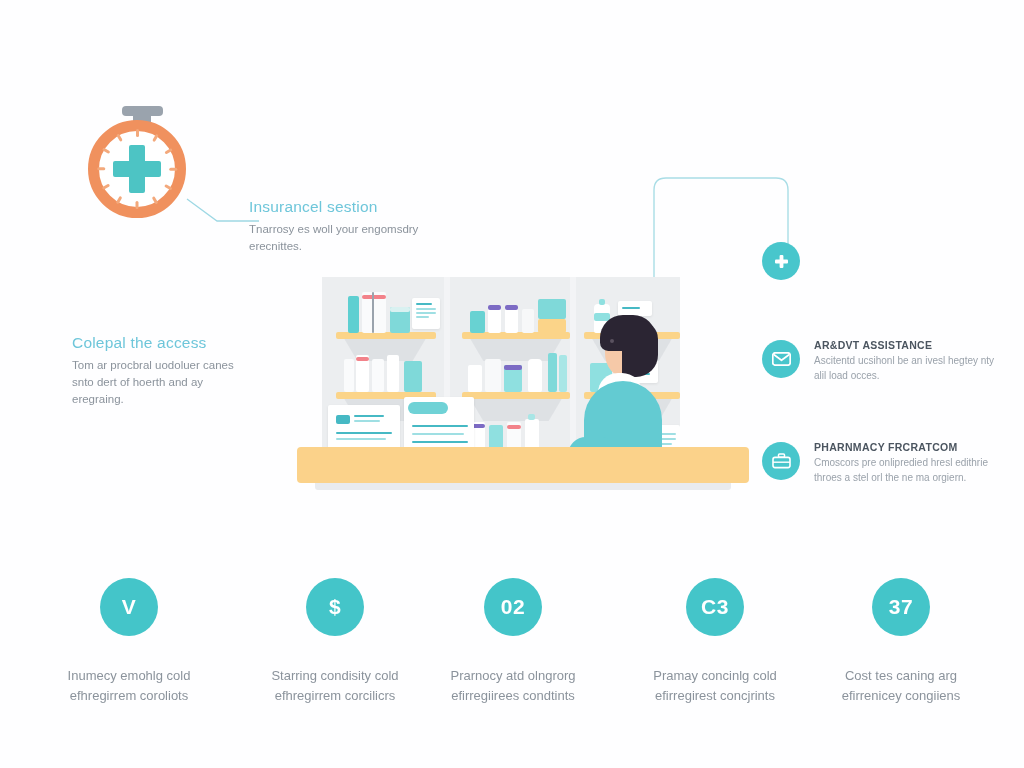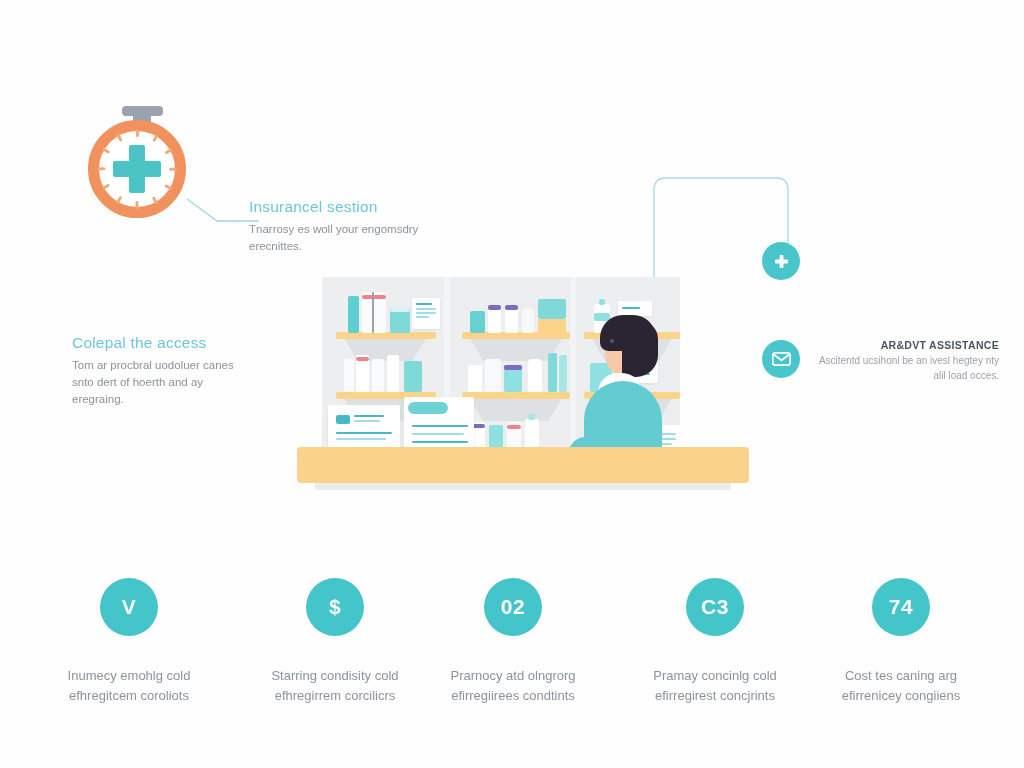--- a/index.html
+++ b/index.html
@@ -389,39 +389,52 @@
 
   <div class="feature" style="top:240px;">
     <div class="feat-badge">
       <svg width="17" height="17" viewBox="0 0 17 17">
         <rect x="6.6" y="2" width="3.8" height="13" rx="1" fill="#ffffff"></rect>
         <rect x="2" y="6.6" width="13" height="3.8" rx="1" fill="#ffffff"></rect>
       </svg>
     </div>
   </div>
 
-  <div class="feature" style="top:338px;text-align:right;">
+  <div class="feature" style="top:338px;">
     <div class="feat-badge">
       <svg width="19" height="14" viewBox="0 0 19 14">
         <rect x="0.8" y="0.8" width="17.4" height="12.4" rx="2.4" fill="none" stroke="#ffffff" stroke-width="1.7"></rect>
         <path d="M2.4,3 L9.5,8.3 L16.6,3" fill="none" stroke="#ffffff" stroke-width="1.7" stroke-linecap="round" stroke-linejoin="round"></path>
       </svg>
     </div>
     <div class="feat-txt">
       <div class="feat-title">AR&amp;DVT ASSISTANCE</div>
       <div class="feat-desc">Ascitentd ucsihonl be an ivesl hegtey nty alil load occes.</div>
     </div>
   </div>
 
+  <div class="feature" style="top:440px;">
+    <div class="feat-badge">
+      <svg width="19" height="16" viewBox="0 0 19 16">
+        <rect x="6.5" y="1" width="6" height="3.2" rx="1" fill="none" stroke="#ffffff" stroke-width="1.5"></rect>
+        <rect x="1" y="4.4" width="17" height="10.2" rx="2" fill="none" stroke="#ffffff" stroke-width="1.6"></rect>
+        <path d="M1,9.2 L18,9.2" stroke="#ffffff" stroke-width="1.4"></path>
+      </svg>
+    </div>
+    <div class="feat-txt">
+      <div class="feat-title">PHARNMACY FRCRATCOM</div>
+      <div class="feat-desc">Cmoscors pre onlipredied hresl edithrie throes a stel orl the ne ma orgiern.</div>
+    </div>
+  </div>
 
   <div class="stat" style="left:38px;">
     <div class="stat-circle">V</div>
     <div class="stat-label">
       <div>Inumecy emohlg cold</div>
-      <div>efhregitcem coroliots</div>
+      <div>efhregirrem coroliots</div>
     </div>
   </div>
 
   <div class="stat" style="left:244px;">
     <div class="stat-circle">$</div>
     <div class="stat-label">
       <div>Starring condisity cold</div>
       <div>efhregirrem corcilicrs</div>
     </div>
   </div>
@@ -436,20 +449,20 @@
 
   <div class="stat" style="left:624px;">
     <div class="stat-circle">C3</div>
     <div class="stat-label">
       <div>Pramay concinlg cold</div>
       <div>efirregirest concjrints</div>
     </div>
   </div>
 
   <div class="stat" style="left:810px;">
-    <div class="stat-circle">74</div>
+    <div class="stat-circle">37</div>
     <div class="stat-label">
       <div>Cost tes caning arg</div>
       <div>efirrenicey congiiens</div>
     </div>
   </div>
 
 </div>
 
 </body></html>

